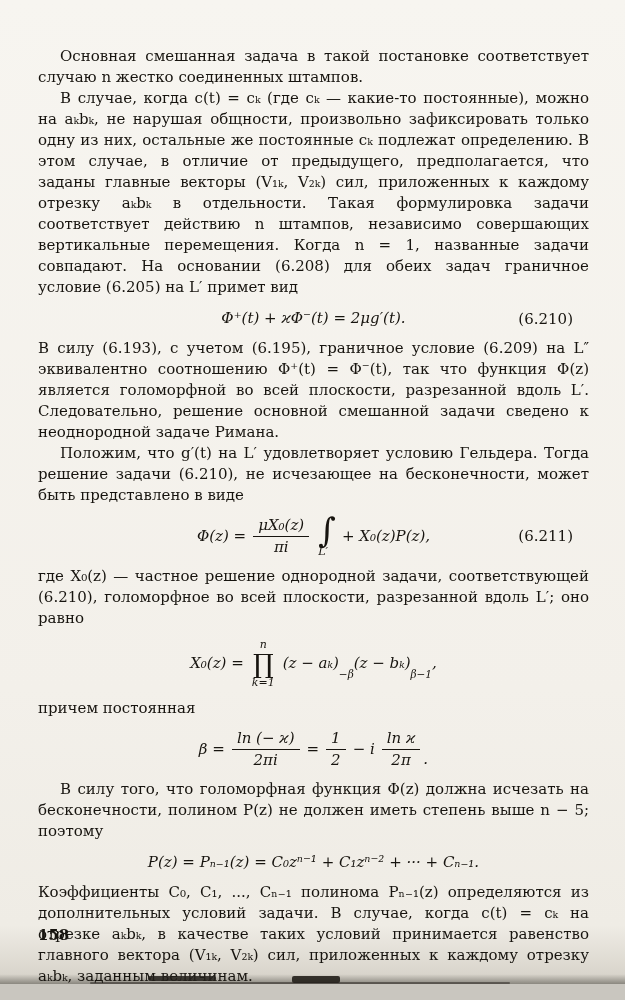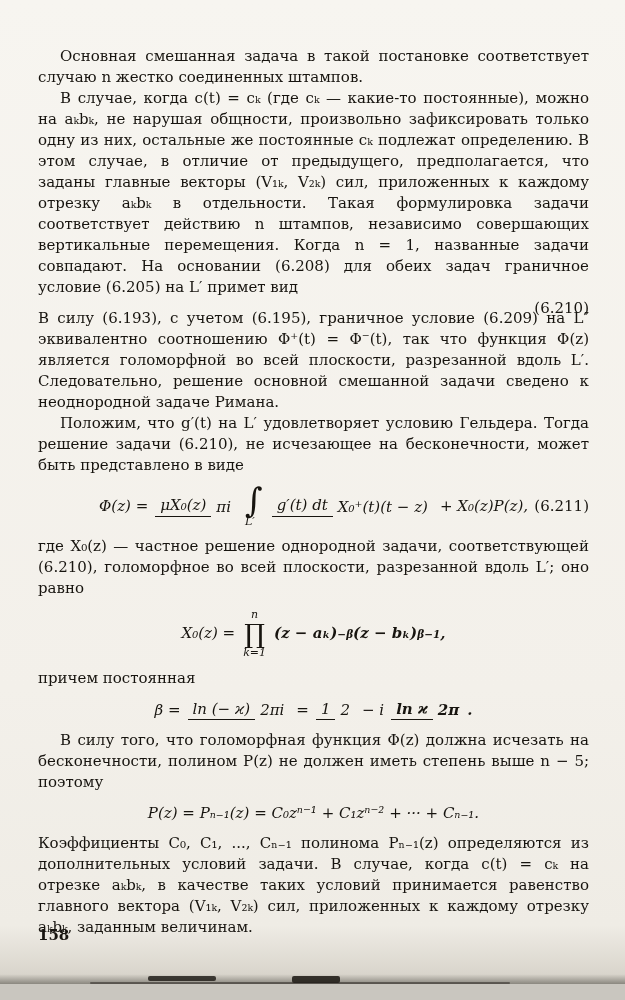--- a/index.html
+++ b/index.html
@@ -29,29 +29,29 @@
 
   .eq-row {
     position: relative;
     margin: 10px 0 9px;
     text-align: center;
     text-indent: 0;
     font-size: 15px;
   }
   .math { font-style: italic; }
   .eq-flex { display: inline-flex; align-items: center; gap: 4px; vertical-align: middle; }
-  .grp { display: inline-flex; align-items: center; font-weight: bold; }
+  .grp { display: inline-flex; align-items: flex-end; }
   .eq-num {
-    position: absolute; right: 0; top: 50%;
+    position: absolute; right: 16px; top: 50%;
     transform: translateY(-50%);
     font-style: normal;
   }
 
   .frac {
-    display: inline-flex; flex-direction: row; align-items: center;
+    display: inline-flex; flex-direction: column; align-items: center;
     vertical-align: middle; margin: 0 3px; line-height: 1.25;
   }
   .frac .num { padding: 0 5px 1px; border-bottom: 1px solid #17140f; }
   .frac .den { padding: 1px 5px 0; }
 
   .int-wrap { display: inline-flex; flex-direction: column; align-items: center; margin: 0 2px; }
   .int { font-size: 34px; line-height: 0.85; font-style: normal; }
   .int-sub { font-size: 11px; line-height: 1; margin-top: 1px; margin-left: -8px; font-style: italic; }
 
   .prod-wrap { display: inline-flex; flex-direction: column; align-items: center; margin: 0 4px; vertical-align: middle; }
@@ -72,40 +72,37 @@
 </head>
 <body>
 
 <div class="page">
   <div class="text-block">
 
     <p class="para indent">Основная смешанная задача в такой постановке соответствует случаю n жестко соединенных штампов.</p>
     <p class="para indent">В случае, когда c(t) = cₖ (где cₖ — какие-то постоянные), можно на aₖbₖ, не нарушая общности, произвольно зафиксировать только одну из них, остальные же постоянные cₖ подлежат определению. В этом случае, в отличие от предыдущего, предполагается, что заданы главные векторы (V₁ₖ, V₂ₖ) сил, приложенных к каждому отрезку aₖbₖ в отдельности. Такая формулировка задачи соответствует действию n штампов, независимо совершающих вертикальные перемещения. Когда n = 1, названные задачи совпадают. На основании (6.208) для обеих задач граничное условие (6.205) на L′ примет вид</p>
 
     <div class="eq-row">
+      <span class="math">Φ⁺(t) + ϰΦ⁻(t) = 2μg′(t).</span>
       <span class="eq-num">(6.210)</span>
     </div>
 
     <p class="para">В силу (6.193), с учетом (6.195), граничное условие (6.209) на L″ эквивалентно соотношению Φ⁺(t) = Φ⁻(t), так что функция Φ(z) является голоморфной во всей плоскости, разрезанной вдоль L′. Следовательно, решение основной смешанной задачи сведено к неоднородной задаче Римана.</p>
     <p class="para indent">Положим, что g′(t) на L′ удовлетворяет условию Гельдера. Тогда решение задачи (6.210), не исчезающее на бесконечности, может быть представлено в виде</p>
 
     <div class="eq-row">
       <span class="eq-flex math">
         <span>Φ(z) =</span>
         <span class="frac">
           <span class="num">μX₀(z)</span>
           <span class="den">πi</span>
         </span>
         <span class="int-wrap">
           <span class="int">∫</span>
           <span class="int-sub">L′</span>
-        </span>
-        <span class="frac">
-          <span class="num">g′(t) dt</span>
-          <span class="den">X₀⁺(t)(t − z)</span>
         </span>
         <span>+ X₀(z)P(z),</span>
       </span>
       <span class="eq-num">(6.211)</span>
     </div>
 
     <p class="para">где X₀(z) — частное решение однородной задачи, соответствующей (6.210), голоморфное во всей плоскости, разрезанной вдоль L′; оно равно</p>
 
     <div class="eq-row">
       <span class="eq-flex math">

